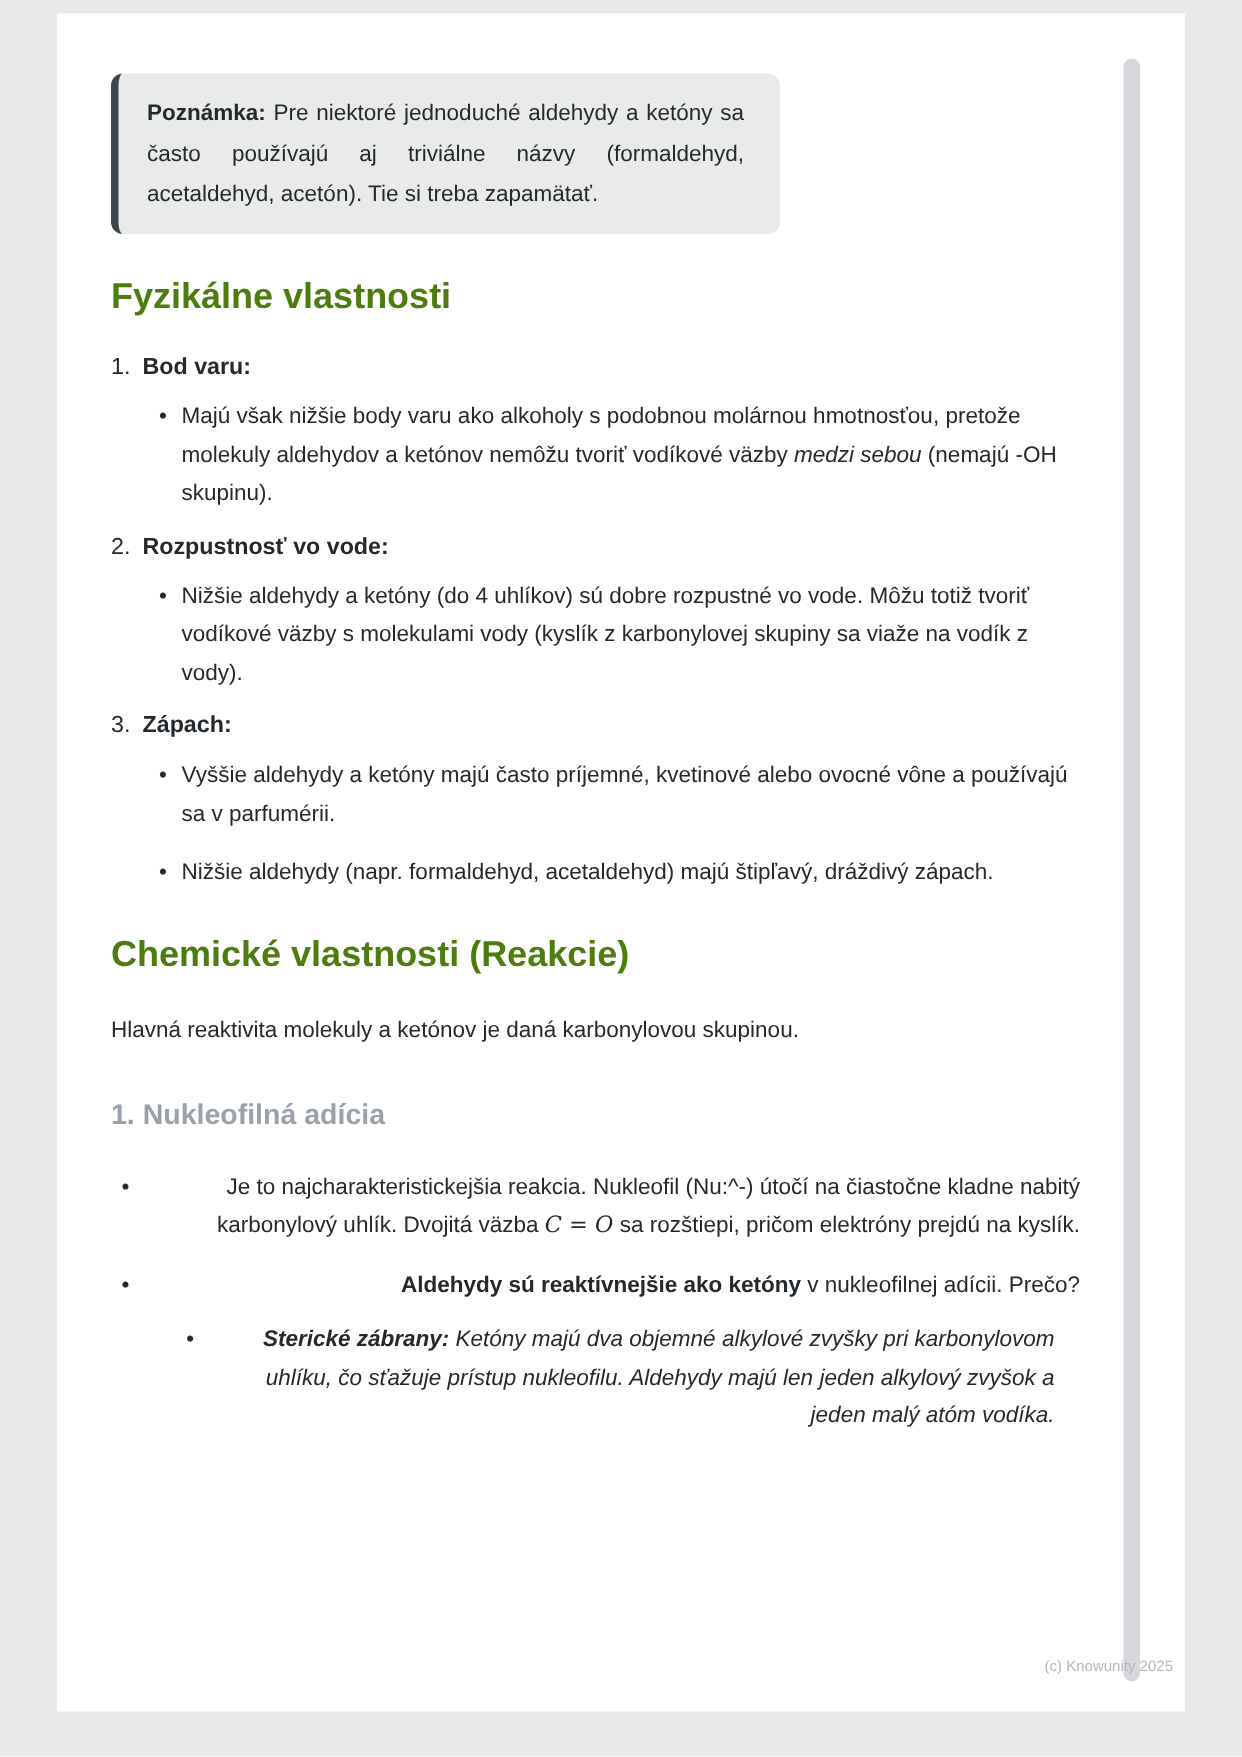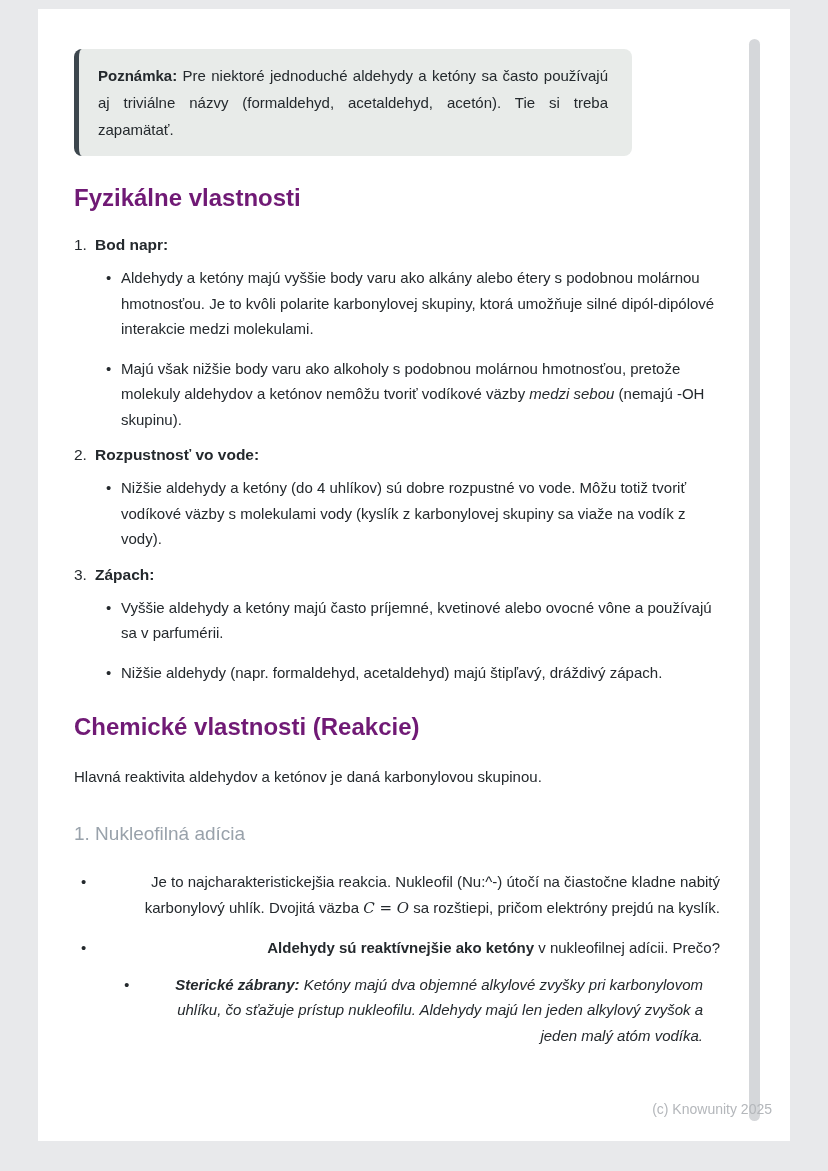--- a/index.html
+++ b/index.html
@@ -15,43 +15,43 @@
   .page {
     position: relative;
     width: 752px;
     height: 1132px;
     margin: 9px auto 0;
     background: #ffffff;
     padding: 30px 32px 0 36px;
     overflow: hidden;
   }
   .note-box {
-    width: 558px;
+    width: 446px;
     background: #e8ebe9;
     border-left: 5px solid #3c464d;
     border-radius: 8px;
     padding: 13px 24px 13px 19px;
     margin: 10px 0 26px 0;
   }
   .note-text {
     margin: 0;
     font-size: 15px;
     line-height: 1.8;
     text-align: justify;
   }
   .note-text strong { font-weight: 700; }
   h2.section-title {
     font-size: 24px;
     font-weight: 700;
-    color: #701a75;
+    color: #4d7c0f;
     margin: 28px 0 24px;
   }
   h3.subsection-title {
     font-size: 19px;
-    font-weight: 400;
+    font-weight: 700;
     color: #99a2ab;
     margin: 34px 0 22px;
   }
   .intro {
     font-size: 15px;
     line-height: 1.6;
     margin: 0 0 6px 0;
   }
   .olist { margin: 0 0 4px 0; }
   .oitem { margin-bottom: 10px; }
@@ -93,23 +93,23 @@
     top: 30px;
     right: 30px;
     width: 11px;
     height: 1082px;
     border-radius: 6px;
     background: #d5d7da;
     z-index: 1;
   }
   .footer {
     position: absolute;
-    right: 18px;
+    right: 8px;
     bottom: 24px;
-    font-size: 14px;
+    font-size: 10px;
     color: #b4b7bb;
     z-index: 2;
   }
 </style>
 </head>
 <body>
 
 <div class="page">
 
   <div class="note-box">
@@ -117,26 +117,23 @@
       <span>Pre niektoré jednoduché aldehydy a ketóny sa často používajú aj triviálne názvy (formaldehyd, acetaldehyd, acetón). Tie si treba zapamätať.</span></p>
   </div>
 
   <h2 class="section-title">Fyzikálne vlastnosti</h2>
 
   <div class="olist">
 
     <div class="oitem">
       <div class="oitem-head">
         <span class="num">1.</span>
-        <span class="olabel">Bod napr:</span>
+        <span class="olabel">Bod varu:</span>
       </div>
       <div class="blist">
-        <div class="li">
-          <span>Aldehydy a ketóny majú vyššie body varu ako alkány alebo étery s podobnou molárnou hmotnosťou. Je to kvôli polarite karbonylovej skupiny, ktorá umožňuje silné dipól-dipólové interakcie medzi molekulami.</span>
-        </div>
         <div class="li">
           <span>Majú však nižšie body varu ako alkoholy s podobnou molárnou hmotnosťou, pretože molekuly aldehydov a ketónov nemôžu tvoriť vodíkové väzby </span><span class="it">medzi sebou</span><span> (nemajú -OH skupinu).</span>
         </div>
       </div>
     </div>
 
     <div class="oitem">
       <div class="oitem-head">
         <span class="num">2.</span>
         <span class="olabel">Rozpustnosť vo vode:</span>
@@ -160,21 +157,21 @@
         <div class="li">
           <span>Nižšie aldehydy (napr. formaldehyd, acetaldehyd) majú štipľavý, dráždivý zápach.</span>
         </div>
       </div>
     </div>
 
   </div>
 
   <h2 class="section-title">Chemické vlastnosti (Reakcie)</h2>
 
-  <p class="intro">Hlavná reaktivita aldehydov a ketónov je daná karbonylovou skupinou.</p>
+  <p class="intro">Hlavná reaktivita molekuly a ketónov je daná karbonylovou skupinou.</p>
 
   <h3 class="subsection-title">1. Nukleofilná adícia</h3>
 
   <div class="chem-list">
 
     <div class="li">
       <span>Je to najcharakteristickejšia reakcia. Nukleofil (Nu:^-) útočí na čiastočne kladne nabitý karbonylový uhlík. Dvojitá väzba </span><span class="math">C = O</span><span> sa rozštiepi, pričom elektróny prejdú na kyslík.</span>
     </div>
 
     <div class="li">

